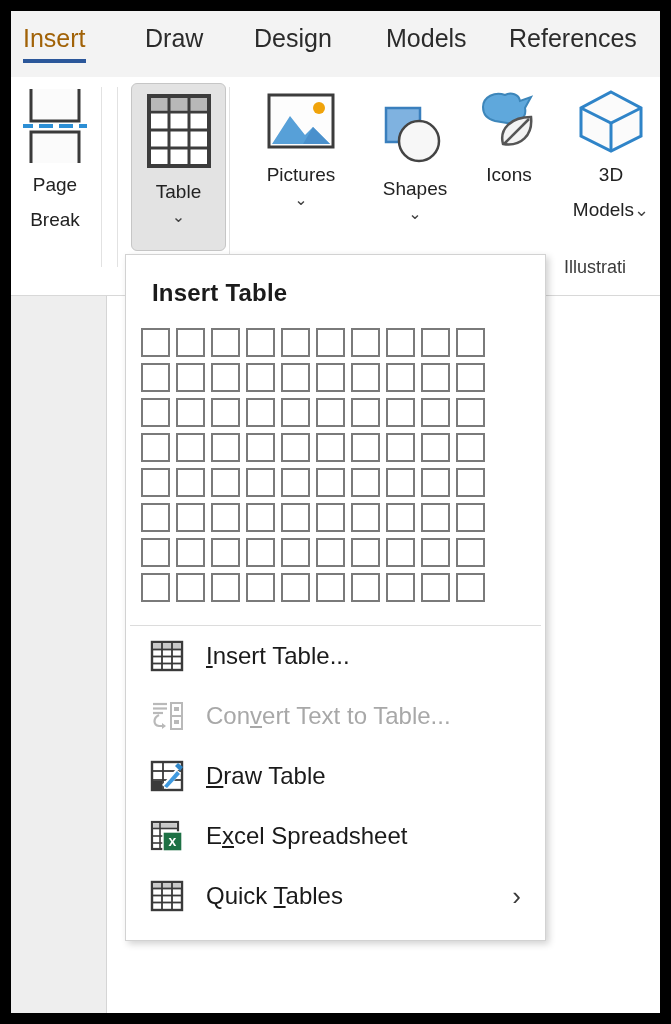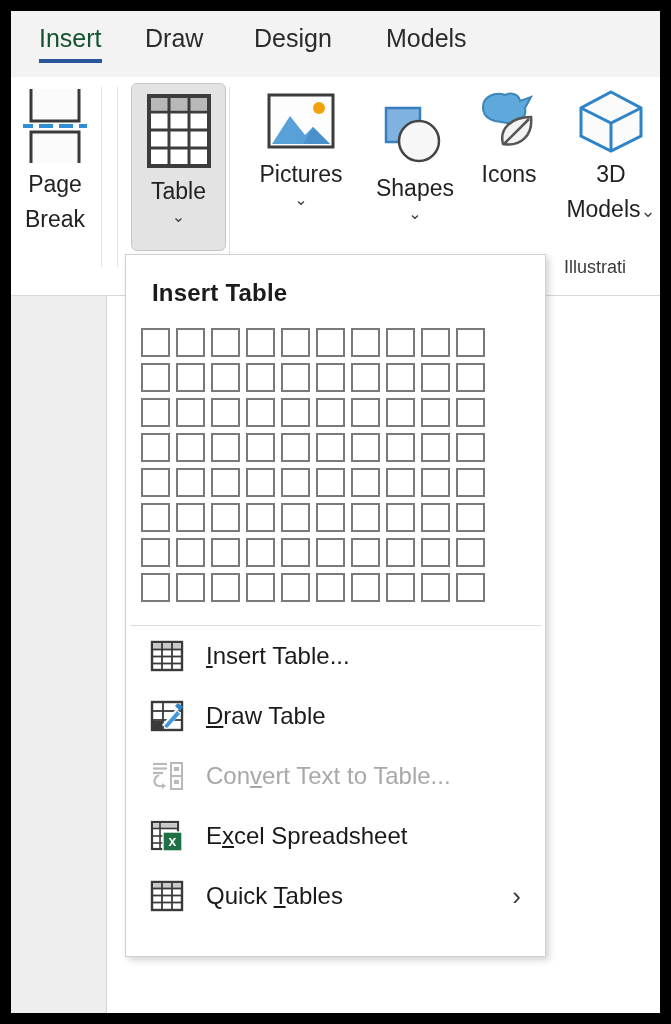--- a/index.html
+++ b/index.html
@@ -40,21 +40,21 @@
   }
   .tab {
     position: absolute;
     top: 12px;
     font-size: 25px;
     color: #2b2b2b;
     white-space: nowrap;
     cursor: default;
     line-height: 30px;
   }
-  .tab.active { color: #14532d; margin-left: 16px; }
+  .tab.active { color: #a16207; }
   .tab .tab-underline {
     position: absolute;
     left: 0; right: 0;
     bottom: -10px;
     height: 4px;
     background: #2b579a;
   }
 
   
   #ribbon-body {
@@ -70,21 +70,21 @@
     width: 1px; height: 180px;
     background: #e2e2e2;
   }
 
   .ribbon-btn {
     position: absolute;
     text-align: center;
     cursor: default;
   }
   .ribbon-btn .rb-label {
-    font-size: 23px;
+    font-size: 19px;
     color: #222;
     line-height: 35px;
     white-space: nowrap;
   }
   .ribbon-btn .rb-caret {
     font-size: 16px;
     color: #444;
     line-height: 16px;
   }
 
@@ -180,41 +180,44 @@
   }
   .menu-item.disabled .mi-label { color: #a8a8a8; }
   .menu-item .mi-sub {
     position: absolute;
     right: 24px;
     font-size: 26px;
     color: #3a3a3a;
     line-height: 26px;
   }
   .ul { text-decoration: underline; }
-  #menu-items-wrap { padding-bottom: 30px; }
+  #menu-items-wrap { padding-bottom: 14px; }
 </style>
 </head>
 <body>
 
 <div id="frame">
 <div id="app">
 
   <div id="tabstrip">
     <div class="tab active" style="left:12px;">
       <span>Insert</span>
       <span class="tab-underline"></span>
     </div>
     <div class="tab" style="left:134px;">
       <span>Draw</span>
     </div>
     <div class="tab" style="left:243px;">
       <span>Design</span>
     </div>
     <div class="tab" style="left:375px;">
       <span>Models</span>
+    </div>
+    <div class="tab" style="left:498px;">
+      <span>References</span>
     </div>
   </div>
 
   <div id="ribbon-body">
 
     <div class="vsep" style="left:90px;"></div>
     <div class="vsep" style="left:106px;"></div>
     <div class="vsep" style="left:218px;"></div>
 
     <div class="ribbon-btn" style="left:0px; top:8px; width:88px;">
@@ -416,36 +419,20 @@
             <rect x="2" y="3" width="30" height="28" fill="#fff" stroke="#3a3a3a" stroke-width="2.4"></rect>
             <rect x="3.2" y="4.2" width="27.6" height="6" fill="#c9c9c9"></rect>
             <line x1="2" y1="10.5" x2="32" y2="10.5" stroke="#3a3a3a" stroke-width="1.8"></line>
             <line x1="2" y1="17.5" x2="32" y2="17.5" stroke="#3a3a3a" stroke-width="1.8"></line>
             <line x1="2" y1="24.5" x2="32" y2="24.5" stroke="#3a3a3a" stroke-width="1.8"></line>
             <line x1="12" y1="3" x2="12" y2="31" stroke="#3a3a3a" stroke-width="1.8"></line>
             <line x1="22" y1="3" x2="22" y2="31" stroke="#3a3a3a" stroke-width="1.8"></line>
           </svg>
         </span>
         <span class="mi-label"><span class="ul">I</span><span>nsert Table...</span></span>
-      </div>
-
-      <div class="menu-item">
-        <span class="mi-icon">
-          <svg width="34" height="34" viewBox="0 0 34 34">
-            <rect x="2" y="3" width="30" height="28" fill="#fff" stroke="#3a3a3a" stroke-width="2.4"></rect>
-            <line x1="2" y1="12" x2="32" y2="12" stroke="#3a3a3a" stroke-width="1.8"></line>
-            <line x1="2" y1="21" x2="32" y2="21" stroke="#3a3a3a" stroke-width="1.8"></line>
-            <line x1="13" y1="3" x2="13" y2="31" stroke="#3a3a3a" stroke-width="1.8"></line>
-            <rect x="3" y="22" width="9" height="8" fill="#3a3a3a"></rect>
-            <path d="M12 26 L26 10 L31 14 L17 30 Z" fill="#ffffff"></path>
-            <path d="M14 27 L27 12 L30 15 L17 29 Z" fill="#3f9ae0"></path>
-            <path d="M28 4 L33 8 L30 12 L25 7 Z" fill="#2f86c8"></path>
-          </svg>
-        </span>
-        <span class="mi-label"><span class="ul">D</span><span>raw Table</span></span>
       </div>
 
       <div class="menu-item disabled">
         <span class="mi-icon">
           <svg width="34" height="34" viewBox="0 0 34 34">
             <line x1="3" y1="5" x2="17" y2="5" stroke="#b9b9b9" stroke-width="2.2"></line>
             <line x1="3" y1="9.5" x2="17" y2="9.5" stroke="#b9b9b9" stroke-width="2.2"></line>
             <line x1="3" y1="14" x2="13" y2="14" stroke="#b9b9b9" stroke-width="2.2"></line>
             <path d="M9 16 C3 19 3 26 9 27 L13 27" fill="none" stroke="#b9b9b9" stroke-width="2.2"></path>
             <path d="M12 24 L16 27 L12 30 Z" fill="#b9b9b9"></path>
@@ -454,20 +441,36 @@
             <rect x="24" y="8" width="5" height="4" fill="#b9b9b9"></rect>
             <rect x="24" y="21" width="5" height="4" fill="#b9b9b9"></rect>
           </svg>
         </span>
         <span class="mi-label"><span>Con</span><span class="ul">v</span><span>ert Text to Table...</span></span>
       </div>
 
       <div class="menu-item">
         <span class="mi-icon">
           <svg width="34" height="34" viewBox="0 0 34 34">
+            <rect x="2" y="3" width="30" height="28" fill="#fff" stroke="#3a3a3a" stroke-width="2.4"></rect>
+            <line x1="2" y1="12" x2="32" y2="12" stroke="#3a3a3a" stroke-width="1.8"></line>
+            <line x1="2" y1="21" x2="32" y2="21" stroke="#3a3a3a" stroke-width="1.8"></line>
+            <line x1="13" y1="3" x2="13" y2="31" stroke="#3a3a3a" stroke-width="1.8"></line>
+            <rect x="3" y="22" width="9" height="8" fill="#3a3a3a"></rect>
+            <path d="M12 26 L26 10 L31 14 L17 30 Z" fill="#ffffff"></path>
+            <path d="M14 27 L27 12 L30 15 L17 29 Z" fill="#3f9ae0"></path>
+            <path d="M28 4 L33 8 L30 12 L25 7 Z" fill="#2f86c8"></path>
+          </svg>
+        </span>
+        <span class="mi-label"><span class="ul">D</span><span>raw Table</span></span>
+      </div>
+
+      <div class="menu-item">
+        <span class="mi-icon">
+          <svg width="34" height="34" viewBox="0 0 34 34">
             <rect x="2" y="3" width="26" height="27" fill="#fff" stroke="#3a3a3a" stroke-width="2.2"></rect>
             <rect x="3.2" y="4.2" width="23.6" height="5" fill="#c9c9c9"></rect>
             <line x1="2" y1="9.5" x2="28" y2="9.5" stroke="#3a3a3a" stroke-width="1.6"></line>
             <line x1="2" y1="17" x2="28" y2="17" stroke="#3a3a3a" stroke-width="1.6"></line>
             <line x1="2" y1="24" x2="28" y2="24" stroke="#3a3a3a" stroke-width="1.6"></line>
             <line x1="10" y1="3" x2="10" y2="30" stroke="#3a3a3a" stroke-width="1.6"></line>
             <rect x="13" y="13" width="19" height="19" fill="#1e7145" stroke="#ffffff" stroke-width="1.4"></rect>
             <text x="22.5" y="27" font-family="'Liberation Sans', sans-serif" font-size="14" font-weight="bold" fill="#ffffff" text-anchor="middle">x</text>
           </svg>
         </span>

